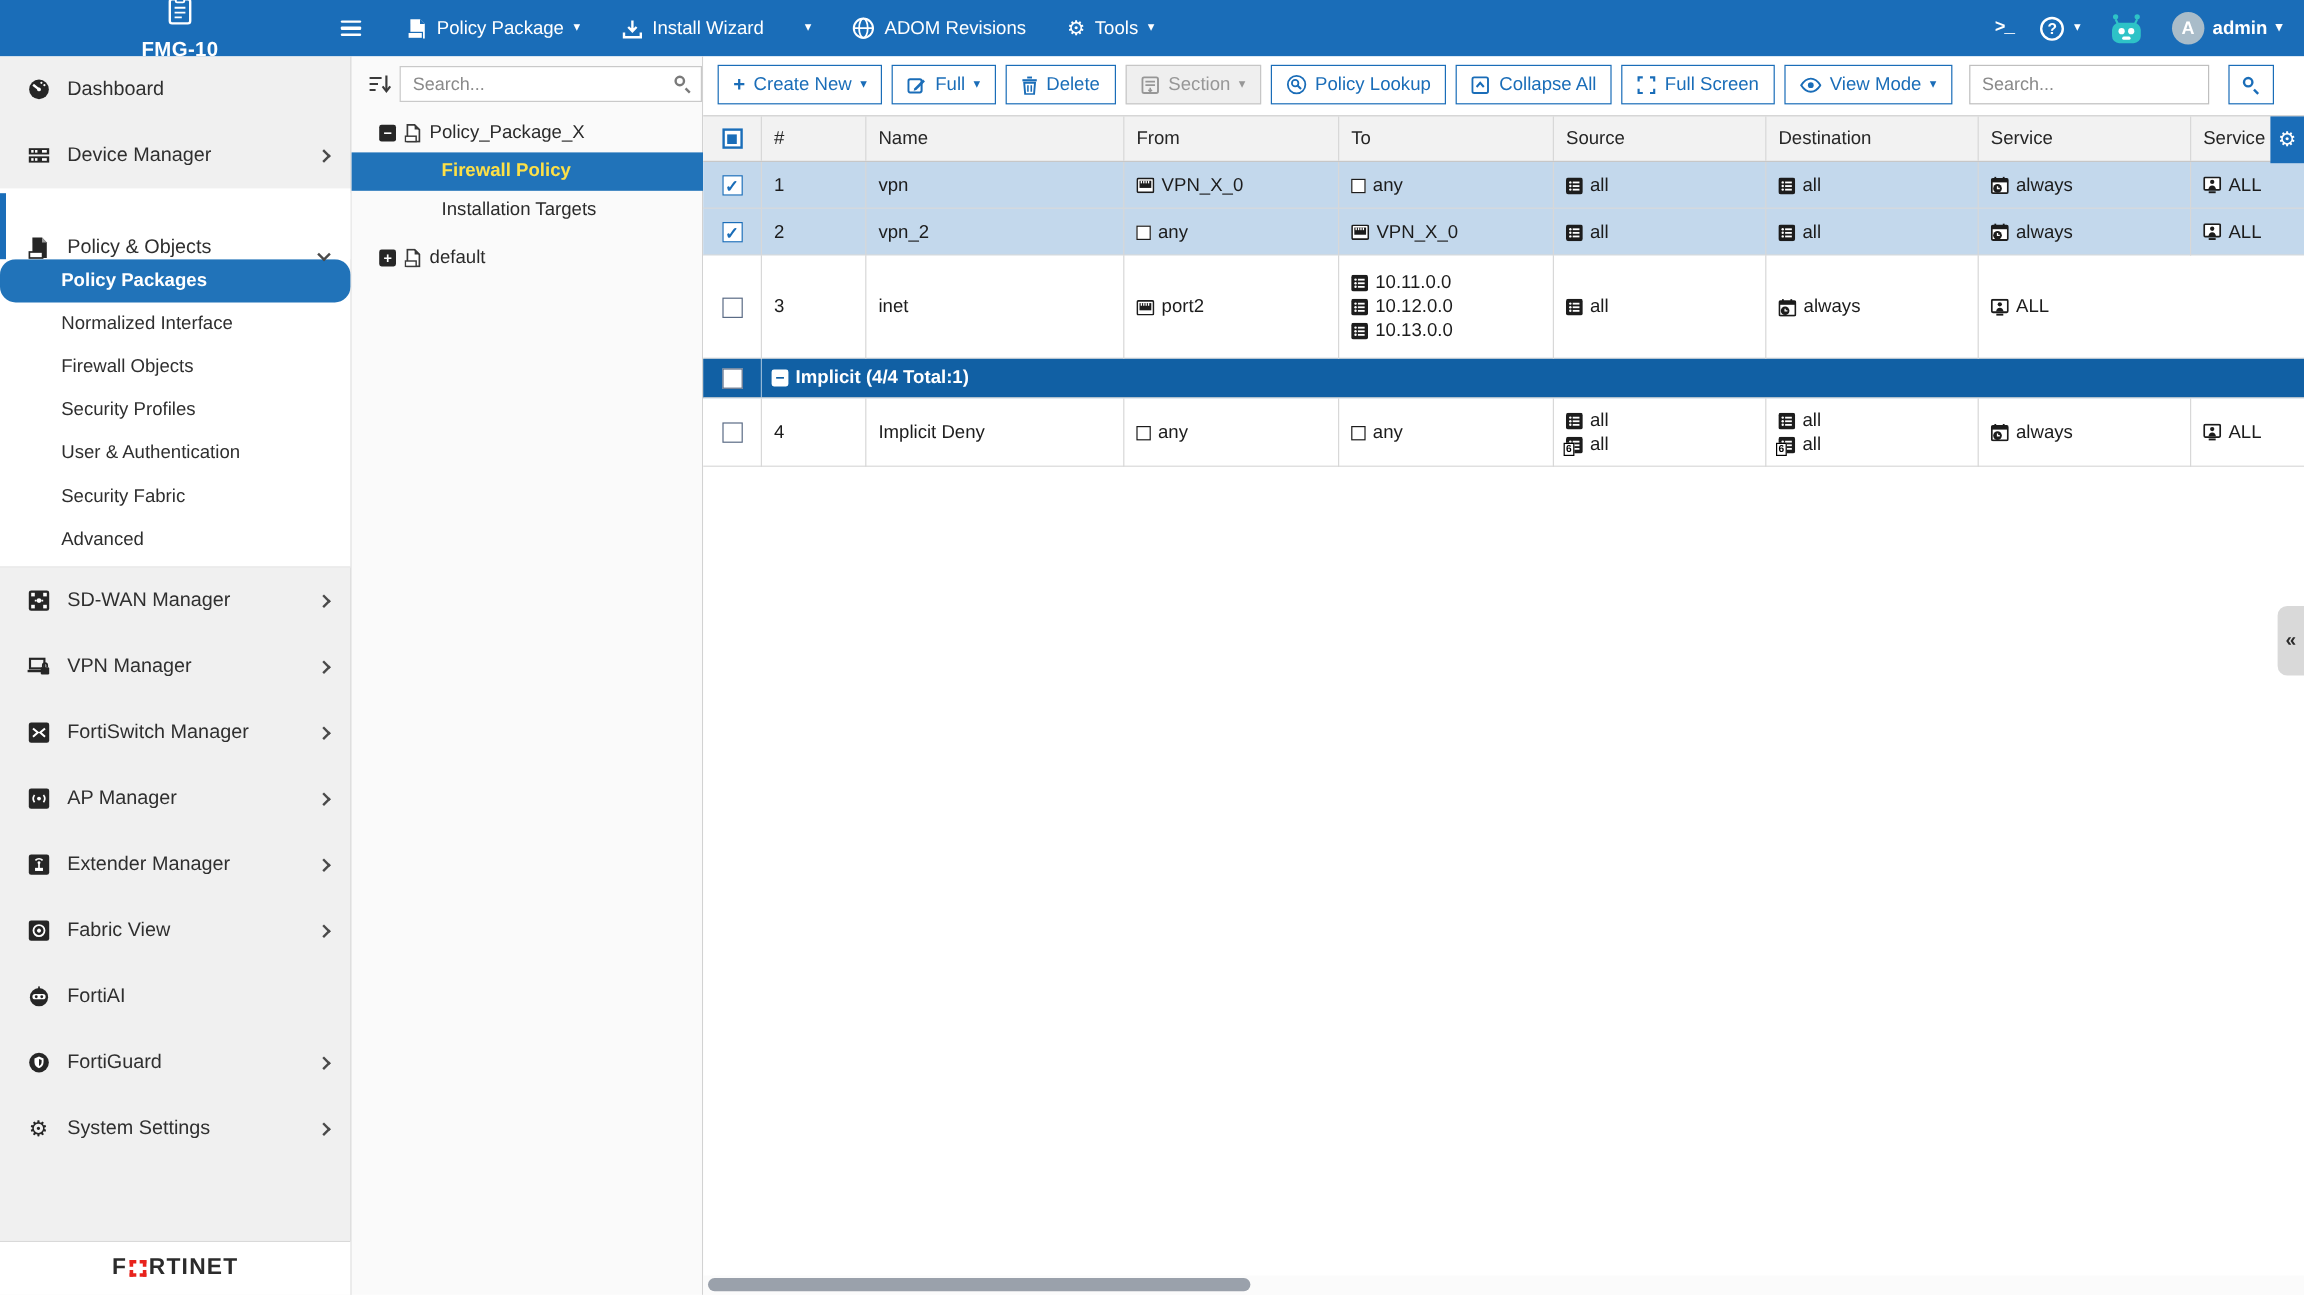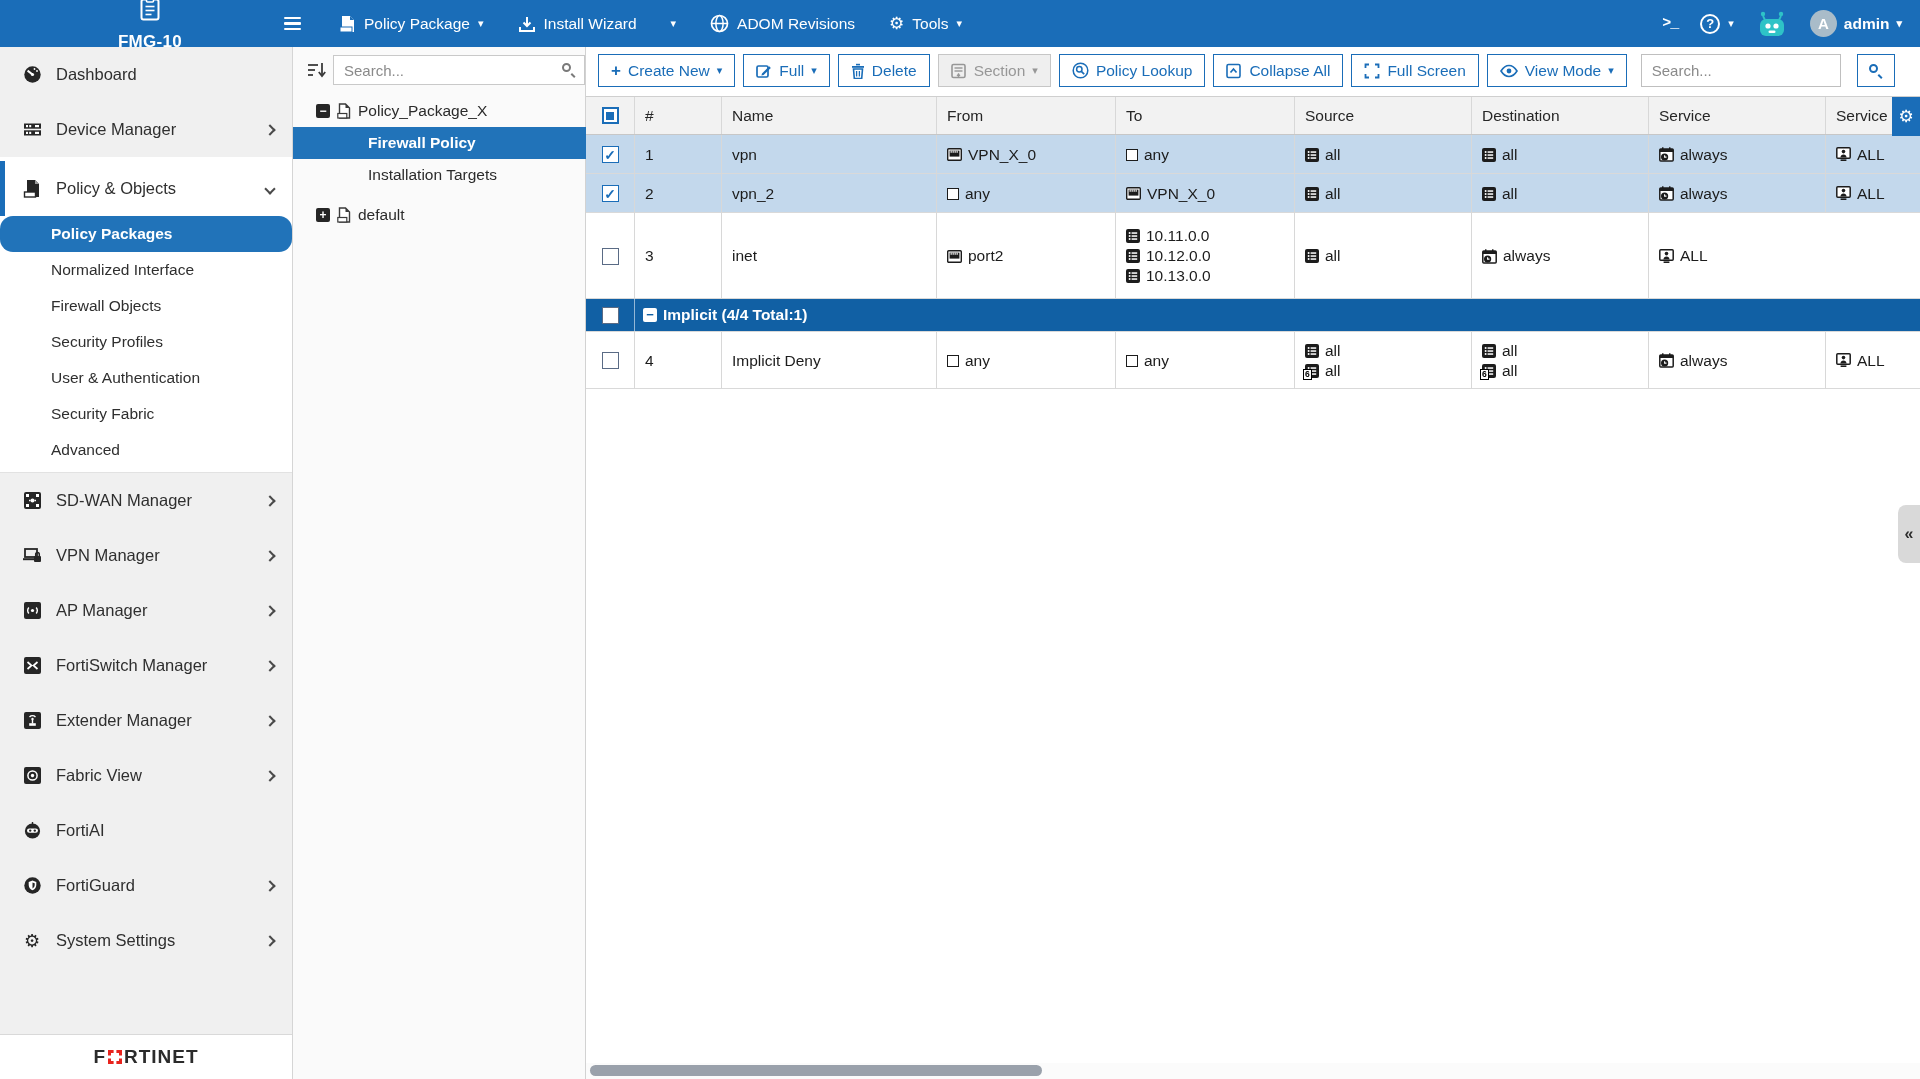--- a/index.html
+++ b/index.html
@@ -49,21 +49,21 @@
   .tree-search { position:relative; width:252px; height:30px; }
   .tree-search input { width:100%; height:100%; border:1px solid #c9c9c9; background:#fff; padding:0 30px 0 10px; font-size:15px; color:#333; font-family:"Liberation Sans",sans-serif;}
   .tree-search input::placeholder, .tb-search input::placeholder { color:#8a8a8a; }
   .mag { position:absolute; width:16px; height:16px; }
   .mag i { position:absolute; left:1px; top:1px; width:9px; height:9px; border:2px solid #7a7a7a; border-radius:50%; }
   .mag b { position:absolute; left:11px; top:11px; width:5px; height:2px; background:#7a7a7a; transform:rotate(45deg); transform-origin:0 0; }
   .mag.blue i { border-color:#1a6db8;} .mag.blue b{ background:#1a6db8;}
   .tree-list { position:absolute; top:48px; left:0; width:293px; }
   .tree-row { height:32px; display:flex; align-items:center; gap:7px; font-size:15.5px; color:#2b2b2b; cursor:pointer; padding-left:23px;}
   .tree-row.child { padding-left:75px; }
-  .tree-row.sel { background:#2173b9; color:#ffffff; font-weight:bold; }
+  .tree-row.sel { background:#2173b9; color:#fde047; font-weight:bold; }
   .pm { width:14px; height:14px; background:#262626; border-radius:2px; color:#fff; font-size:12px; font-weight:bold; display:flex; align-items:center; justify-content:center; line-height:0; flex:none;}
 
   
   .mtoolbar { position:absolute; left:12px; top:7px; height:33px; display:flex; gap:8px; align-items:center;}
   .btn { height:33px; display:flex; align-items:center; gap:7px; padding:0 12px; border:1px solid #1a6db8; background:#fff; color:#1a6db8; font-size:15.5px; cursor:pointer; white-space:nowrap; }
   .btn .caret { color:#1a6db8; }
   .btn.disabled { border-color:#c6c6c6; color:#979797; background:#efefef; cursor:default;}
   .btn.disabled .caret { color:#979797; }
   .plus { font-size:17px; font-weight:bold; line-height:1;}
   .tb-search { position:relative; width:200px; height:33px; }
@@ -215,21 +215,21 @@
             <rect x="6.2" y="11.8" width="2" height="2.2" fill="#fff"></rect>
             <rect x="12" y="5" width="4" height="2.2" fill="#fff"></rect>
             <rect x="12" y="11.8" width="4" height="2.2" fill="#fff"></rect>
           </svg>
         </span>
       <span class="lbl">Device Manager</span>
       <span class="chev"></span>
     </div>
 
     <div class="subwrap">
-      <div class="nav-item pando" style="height:55px;">
+      <div class="nav-item pando" style="height:55px;align-items:flex-end;">
         <span class="pando-accent"></span>
         <span class="icon18">
             <svg width="18" height="19" viewBox="0 0 18 19">
               <path d="M4 1h8l4 4v13H4z" fill="#262626"></path>
               <path d="M12 1l4 4h-4z" fill="#9b9b9b"></path>
               <rect x="1.5" y="13" width="11" height="5" fill="#fff" stroke="#262626" stroke-width="1.4"></rect>
             </svg>
           </span>
         <span class="lbl">Policy &amp; Objects</span>
         <span class="chev down"></span>
@@ -282,35 +282,35 @@
             <path d="M13.7 10v-1.6a1.8 1.8 0 013.6 0V10" fill="none" stroke="#262626" stroke-width="1.5"></path>
           </svg>
         </span>
       <span class="lbl">VPN Manager</span>
       <span class="chev"></span>
     </div>
     <div class="nav-item">
       <span class="icon18">
           <svg width="19" height="19" viewBox="0 0 19 19">
             <rect x="1" y="1" width="17" height="17" rx="2" fill="#262626"></rect>
-            <circle cx="9.5" cy="9.5" r="1.6" fill="#fff"></circle>
-            <path d="M5.8 12.5a5 5 0 010-6M13.2 6.5a5 5 0 010 6" stroke="#fff" stroke-width="1.4" fill="none"></path>
-          </svg>
-        </span>
-      <span class="lbl">AP Manager</span>
+            <path d="M4.5 6l4 3.5-4 3.5M14.5 6l-4 3.5 4 3.5" stroke="#fff" stroke-width="1.7" fill="none"></path>
+          </svg>
+        </span>
+      <span class="lbl">FortiSwitch Manager</span>
       <span class="chev"></span>
     </div>
     <div class="nav-item">
       <span class="icon18">
           <svg width="19" height="19" viewBox="0 0 19 19">
             <rect x="1" y="1" width="17" height="17" rx="2" fill="#262626"></rect>
-            <path d="M4.5 6l4 3.5-4 3.5M14.5 6l-4 3.5 4 3.5" stroke="#fff" stroke-width="1.7" fill="none"></path>
-          </svg>
-        </span>
-      <span class="lbl">FortiSwitch Manager</span>
+            <circle cx="9.5" cy="9.5" r="1.6" fill="#fff"></circle>
+            <path d="M5.8 12.5a5 5 0 010-6M13.2 6.5a5 5 0 010 6" stroke="#fff" stroke-width="1.4" fill="none"></path>
+          </svg>
+        </span>
+      <span class="lbl">AP Manager</span>
       <span class="chev"></span>
     </div>
     <div class="nav-item">
       <span class="icon18">
           <svg width="19" height="19" viewBox="0 0 19 19">
             <rect x="1" y="1" width="17" height="17" rx="2" fill="#262626"></rect>
             <path d="M6.5 6a4.3 4.3 0 016 0" stroke="#fff" stroke-width="1.4" fill="none"></path>
             <circle cx="9.5" cy="8" r="1.2" fill="#fff"></circle>
             <rect x="8.8" y="8.5" width="1.4" height="4" fill="#fff"></rect>
             <rect x="6.2" y="12.2" width="6.6" height="2.6" fill="#fff"></rect>

